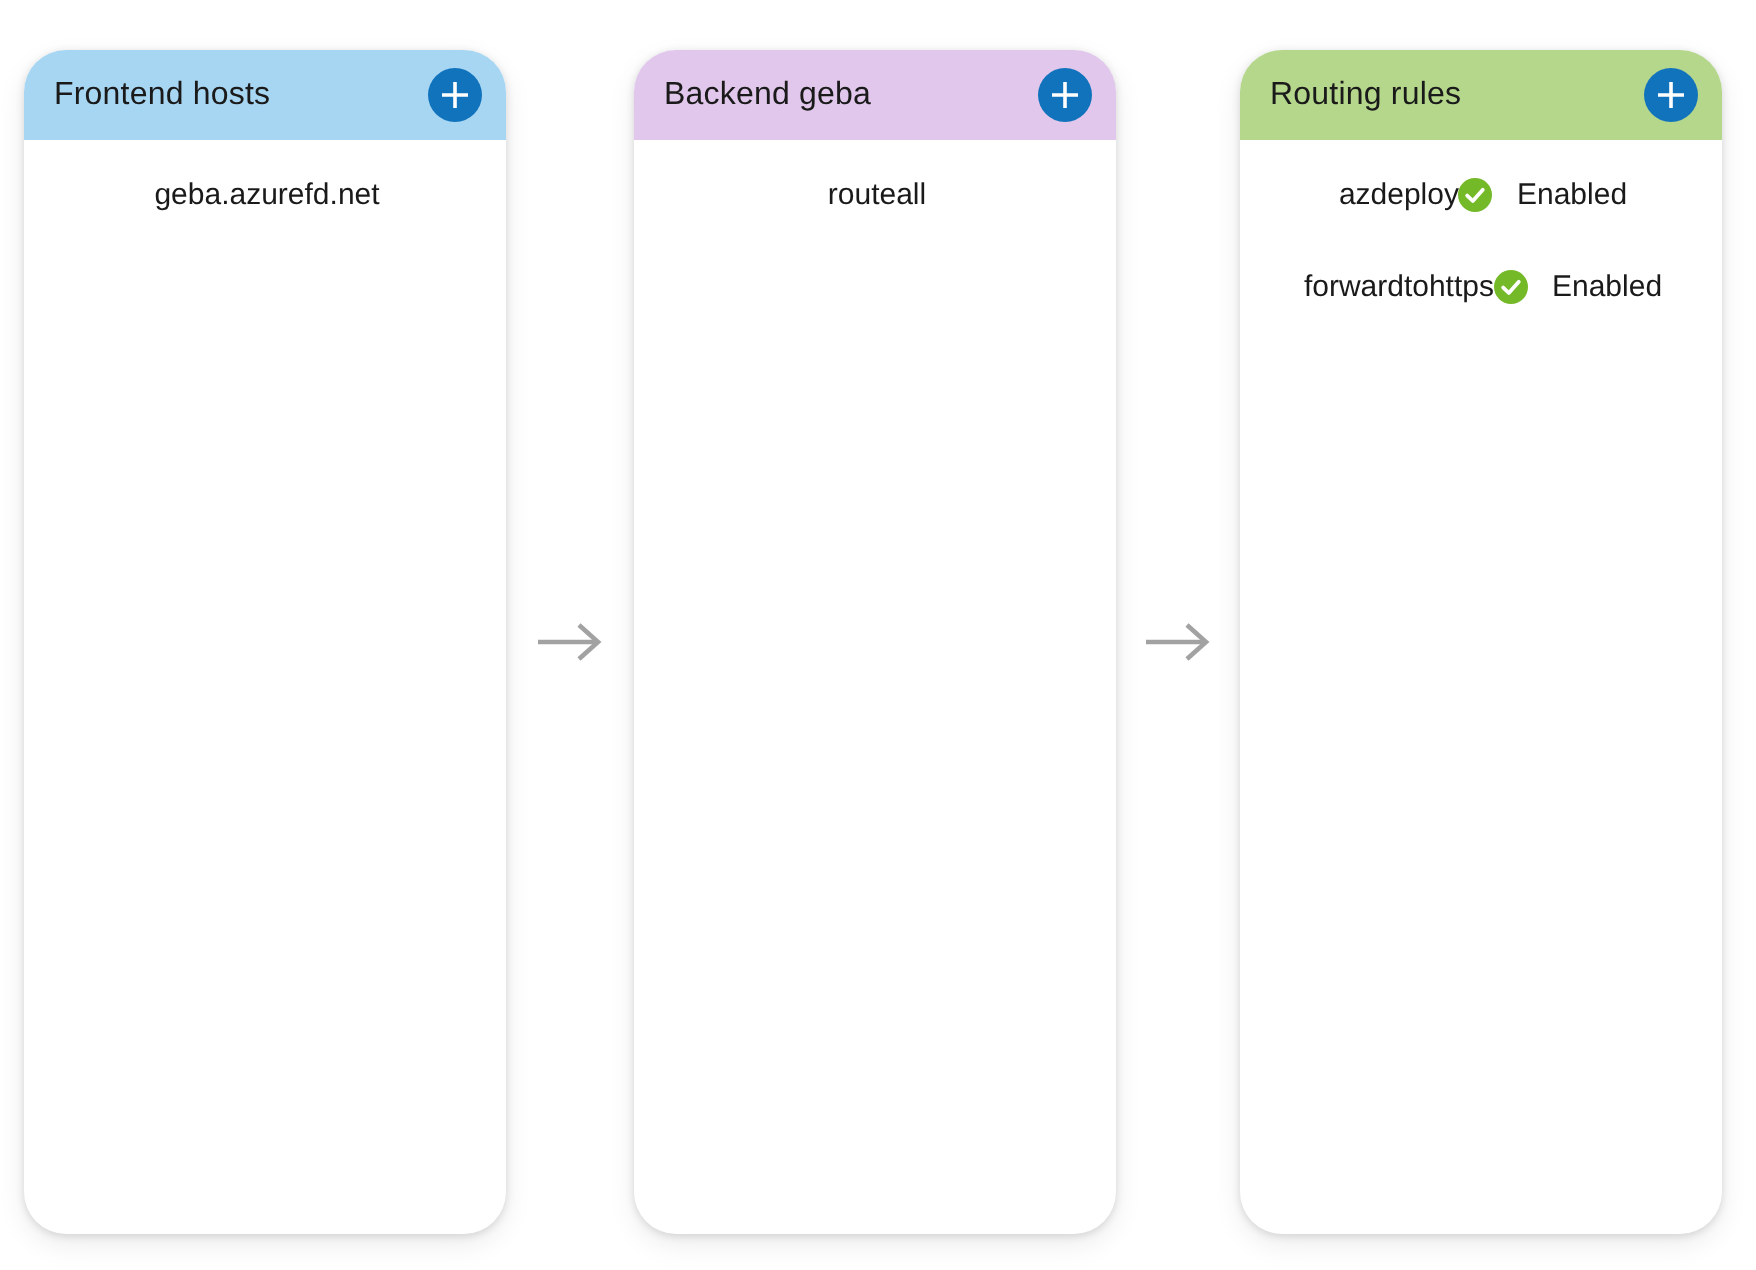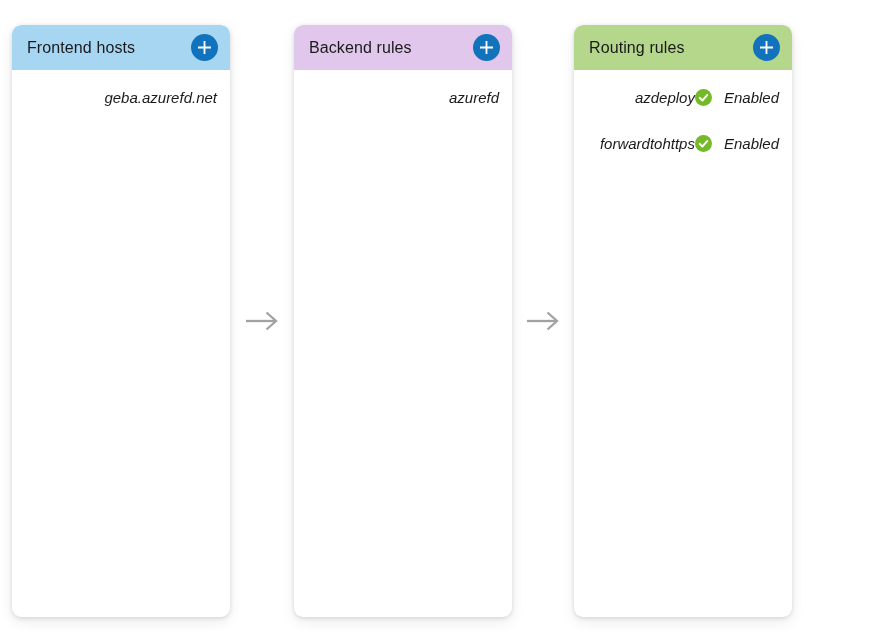--- a/index.html
+++ b/index.html
@@ -11,24 +11,24 @@
   }
   .canvas {
     position: relative;
     width: 878px;
     height: 635px;
     display: flex;
     align-items: flex-start;
     padding: 25px 16px 18px 12px;
   }
   .panel {
-    width: 218px;
+    width: 241px;
     height: 592px;
     background: #ffffff;
-    border-radius: 9px;
+    border-radius: 21px;
     box-shadow: 0 1px 4px rgba(0,0,0,0.13), 0 5px 14px rgba(0,0,0,0.08);
     overflow: hidden;
     flex: 0 0 auto;
     display: flex;
     flex-direction: column;
   }
   .panel-header {
     height: 45px;
     display: flex;
     align-items: center;
@@ -56,25 +56,24 @@
   }
   .add-btn svg { display: block; }
   .panel-body {
     padding-top: 4px;
     flex: 1;
   }
   .row {
     height: 46px;
     display: flex;
     align-items: center;
-    justify-content: flex-end;
+    justify-content: center;
     padding: 0 13px 0 15px;
     cursor: pointer;
     font-size: 15px;
-    font-style: italic;
   }
   .row-label {
     font-size: 15px;
     color: #1a1a1a;
     white-space: nowrap;
   }
   .status {
     display: flex;
     align-items: center;
     gap: 12px;
@@ -115,31 +114,31 @@
 
     <div class="arrow-cell" style="width: 64px;">
       <svg width="34" height="24" viewBox="0 0 34 24">
         <line x1="1" y1="12" x2="30" y2="12" stroke="#a2a2a2" stroke-width="2.3"></line>
         <path d="M21.5 3.5 L31 12 L21.5 20.5" fill="none" stroke="#a2a2a2" stroke-width="2.3"></path>
       </svg>
     </div>
 
     <section class="panel">
       <header class="panel-header" style="background: rgb(224, 199, 235);">
-        <span class="panel-title">Backend rules</span>
+        <span class="panel-title">Backend geba</span>
         <button class="add-btn" title="Add backend pool" style="background: rgb(18, 115, 189);">
           <svg width="27" height="27" viewBox="0 0 27 27">
             <line x1="13.5" y1="7" x2="13.5" y2="20" stroke="#ffffff" stroke-width="1.8"></line>
             <line x1="7" y1="13.5" x2="20" y2="13.5" stroke="#ffffff" stroke-width="1.8"></line>
           </svg>
         </button>
       </header>
       <div class="panel-body">
     <div class="row">
-      <span class="row-label">azurefd</span>
+      <span class="row-label">routeall</span>
     </div>
   </div>
     </section>
 
     <div class="arrow-cell" style="width: 62px;">
       <svg width="34" height="24" viewBox="0 0 34 24">
         <line x1="1" y1="12" x2="30" y2="12" stroke="#a2a2a2" stroke-width="2.3"></line>
         <path d="M21.5 3.5 L31 12 L21.5 20.5" fill="none" stroke="#a2a2a2" stroke-width="2.3"></path>
       </svg>
     </div>

